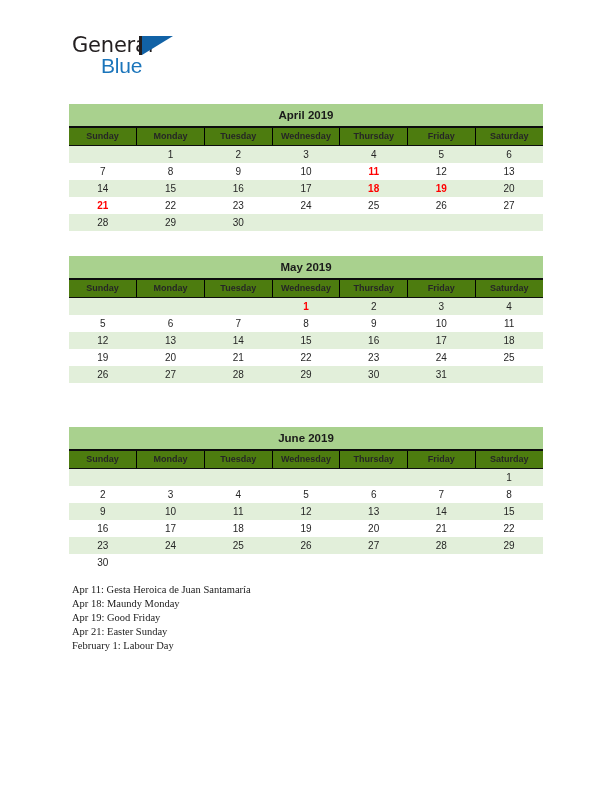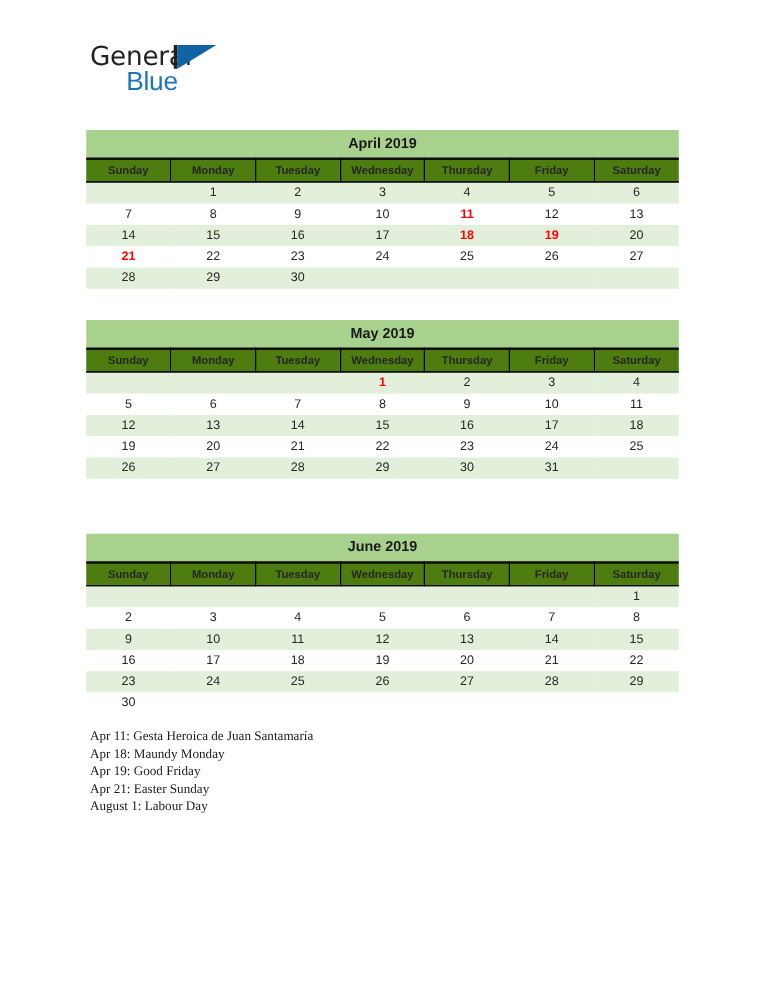--- a/index.html
+++ b/index.html
@@ -357,14 +357,14 @@
         </tr>
       </tbody>
     </table>
   </div>
 
 <div class="legend" id="legend">
     <div>Apr 11: Gesta Heroica de Juan Santamaría</div>
     <div>Apr 18: Maundy Monday</div>
     <div>Apr 19: Good Friday</div>
     <div>Apr 21: Easter Sunday</div>
-    <div>August 1: Labour Day</div>
+    <div>February 1: Labour Day</div>
   </div>
 
 </body></html>

